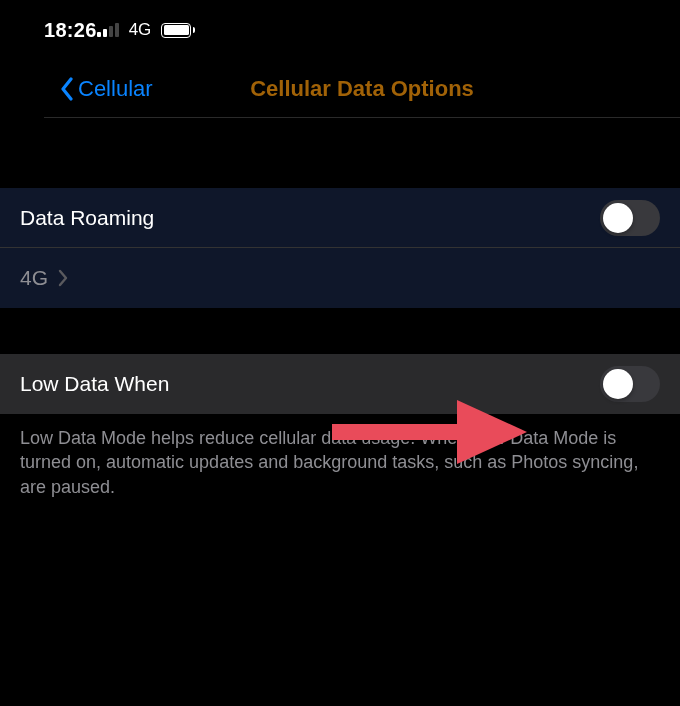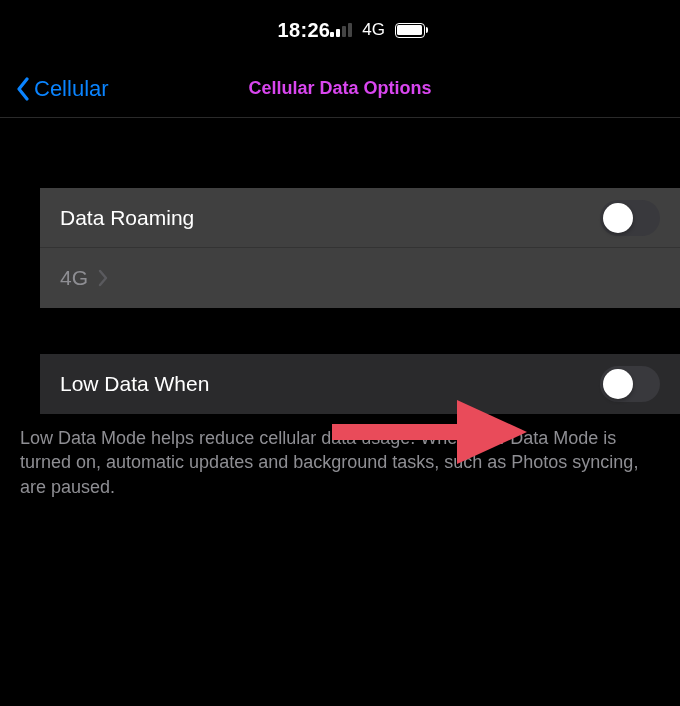--- a/index.html
+++ b/index.html
@@ -13,21 +13,21 @@
       height: 706px;
       background: #000000;
       font-family: -apple-system, BlinkMacSystemFont, "Segoe UI", Helvetica, Arial, sans-serif;
       color: #ffffff;
       overflow: hidden;
       position: relative;
     }
     
     .status-bar {
       display: flex;
-      justify-content: center;
+      justify-content: flex-start;
       align-items: center;
       height: 60px;
       padding: 0 18px 0 44px;
     }
     .status-time {
       font-size: 20px;
       font-weight: 600;
       color: #ffffff;
       letter-spacing: 0.3px;
     }
@@ -84,49 +84,49 @@
       margin-left: 1.5px;
     }
     
     .nav-bar {
       display: flex;
       align-items: center;
       height: 58px;
       padding: 0 16px;
       position: relative;
       border-bottom: 0.5px solid #2a2a2a;
+      margin-left: 44px;
     }
     .back-button {
       display: flex;
       align-items: center;
       color: #0a84ff;
       font-size: 22px;
       gap: 4px;
     }
     .back-chevron {
       width: 14px;
       height: 24px;
     }
     .nav-title {
       position: absolute;
       left: 50%;
       transform: translateX(-50%);
-      font-size: 18px;
+      font-size: 22px;
       font-weight: 600;
-      color: #d946ef;
+      color: #a16207;
     }
     
     .spacer-top {
       height: 70px;
       background: #000;
     }
     
     .list-group {
-      background: #404040;
-      margin-left: 40px;
+      background: #0f172a;
     }
     .list-row {
       display: flex;
       align-items: center;
       justify-content: space-between;
       height: 60px;
       padding: 0 20px;
       border-bottom: 0.5px solid #333;
     }
     .list-row:last-child {

